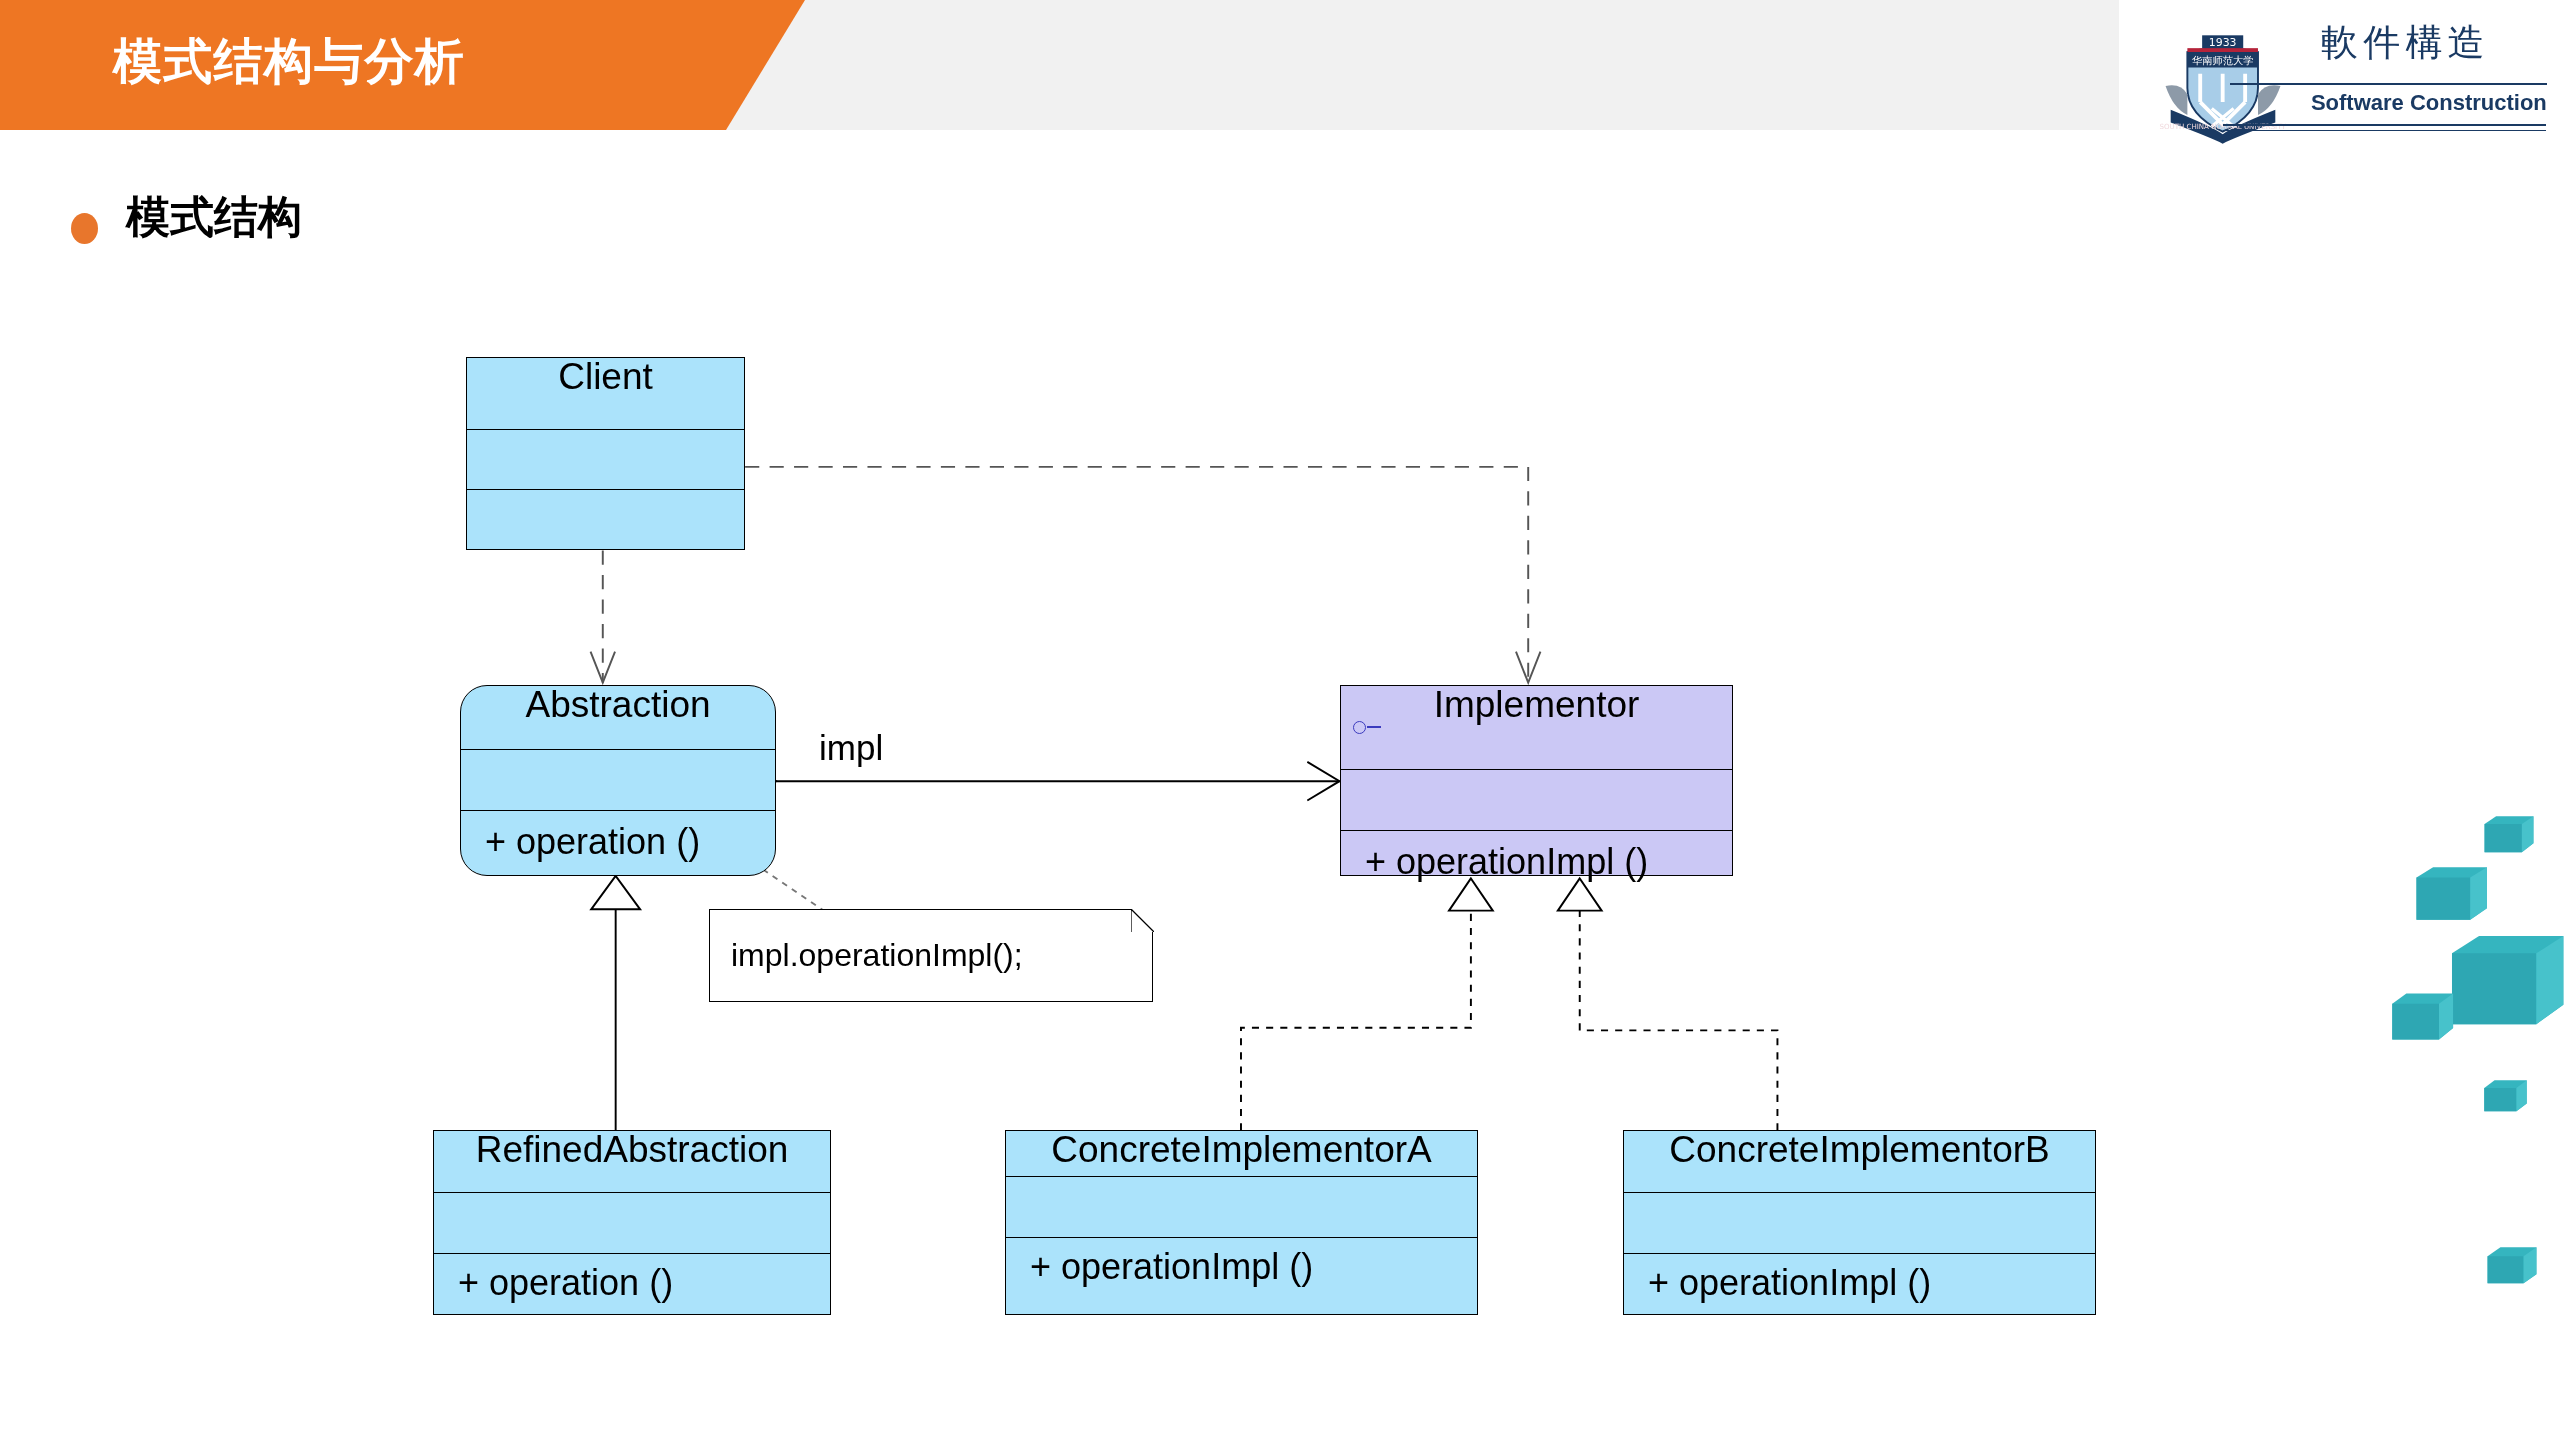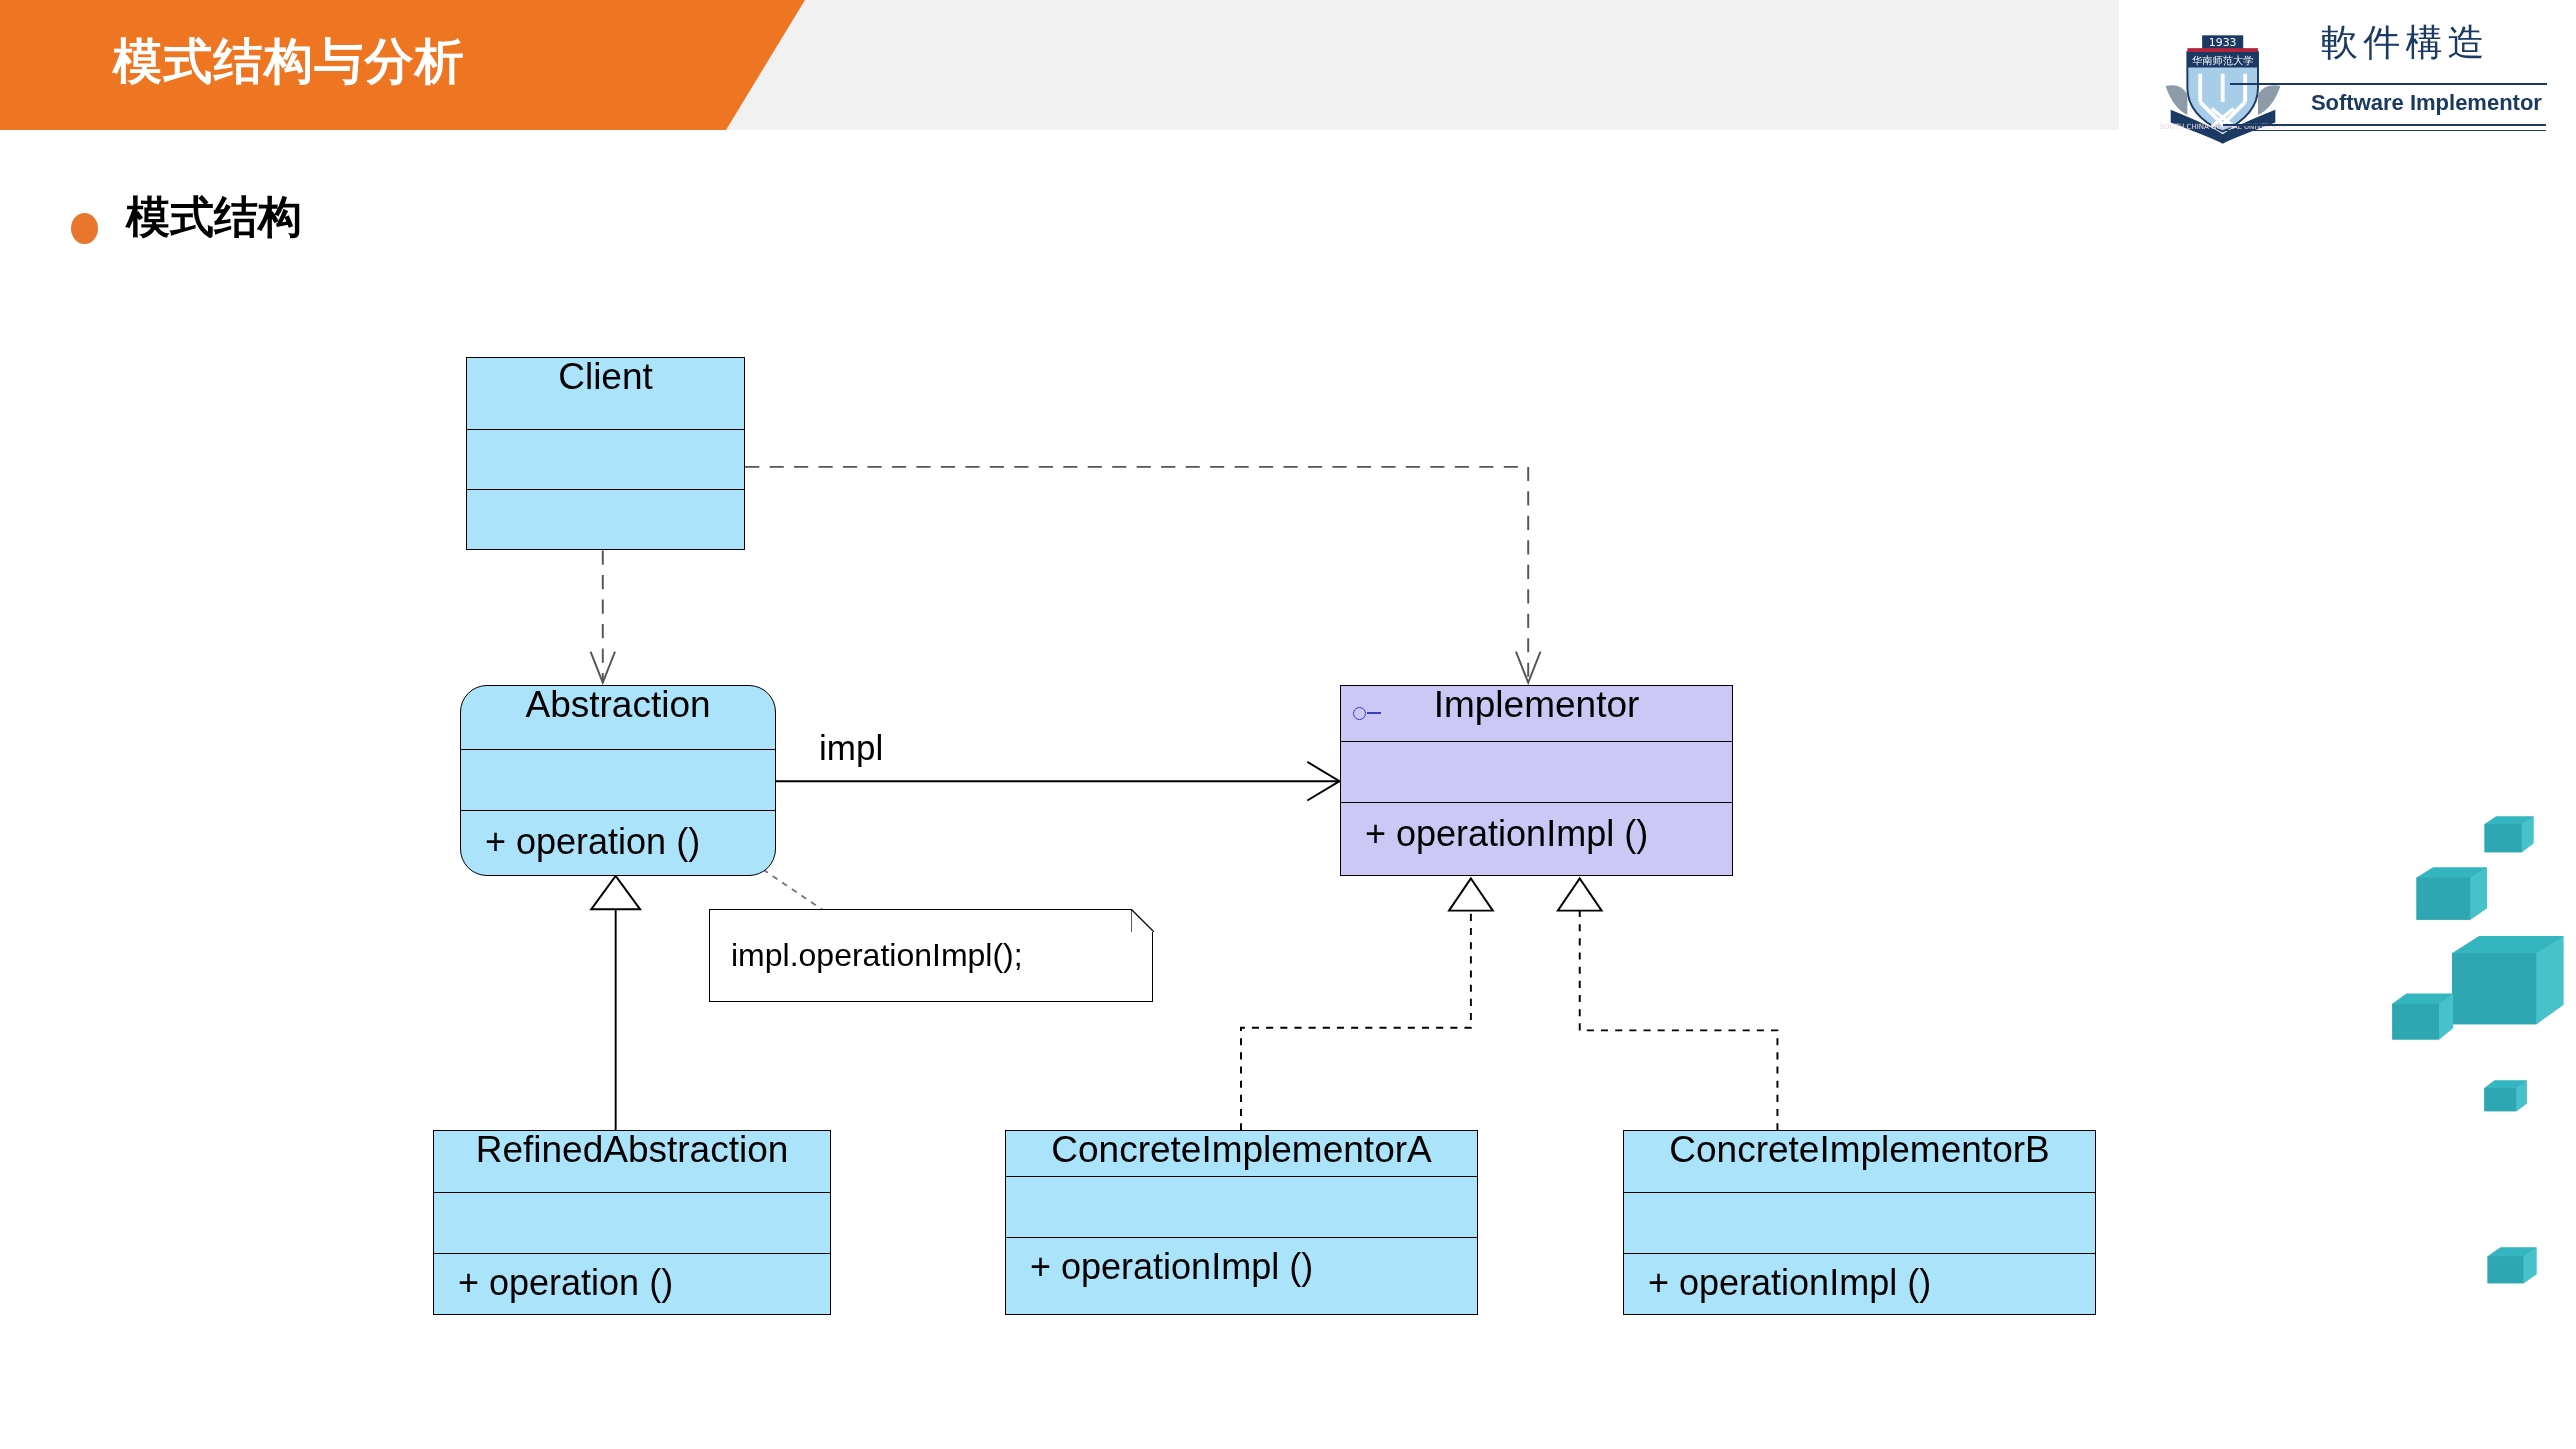--- a/index.html
+++ b/index.html
@@ -89,21 +89,21 @@
     <path d="M72 140 L107 175 L142 140" stroke="#ffffff" stroke-width="6" fill="none"></path>
     <path d="M90 150 L124 178 M124 150 L90 178" stroke="#ffffff" stroke-width="5" fill="none"></path>
     <path d="M18 115 Q42 110 52 128 L52 160 Q30 150 18 115 Z" fill="#8d9aa8"></path>
     <path d="M197 115 Q173 110 162 128 L162 160 Q185 150 197 115 Z" fill="#8d9aa8"></path>
     <path d="M26 152 Q90 178 107 190 Q124 178 189 152 L189 172 Q124 196 107 205 Q90 196 26 172 Z" fill="#1a3a63"></path>
     <text x="107" y="182" font-size="11" fill="#f0d9dd" text-anchor="middle" font-family="DejaVu Sans">SOUTH CHINA NORMAL UNIVERSITY</text>
   </svg>
   <div id="logo-text">
     <div id="logo-cn">軟件構造</div>
     <div id="logo-rule1"></div>
-    <div id="logo-en">Software Implementor</div>
+    <div id="logo-en">Software Construction</div>
     <div id="logo-rule2"></div>
     <div id="logo-rule3"></div>
   </div>
 </div>
 
 <div id="bullet-dot"></div>
 <div id="bullet-text">模式结构</div>
 
 <div id="diagram">
 
@@ -150,21 +150,21 @@
     </div>
     <div class="row attr sep" style="height:61px;">
       <span class="meth-txt"></span>
     </div>
     <div class="row meth" style="height:61px;">
       <span class="meth-txt">+  operation ()</span>
     </div>
   </div>
 
   <div class="uml-box iface" style="left:1340px;top:685px;width:393px;height:191px;">
-    <div class="row title sep" style="height:56px;">
+    <div class="row title sep" style="height:84px;">
       <span class="lolli">
         <span class="circ"></span>
         <span class="stem"></span>
       </span>
       <span class="name-txt">Implementor</span>
     </div>
     <div class="row attr sep" style="height:61px;">
       <span class="meth-txt"></span>
     </div>
     <div class="row meth" style="height:61px;">

